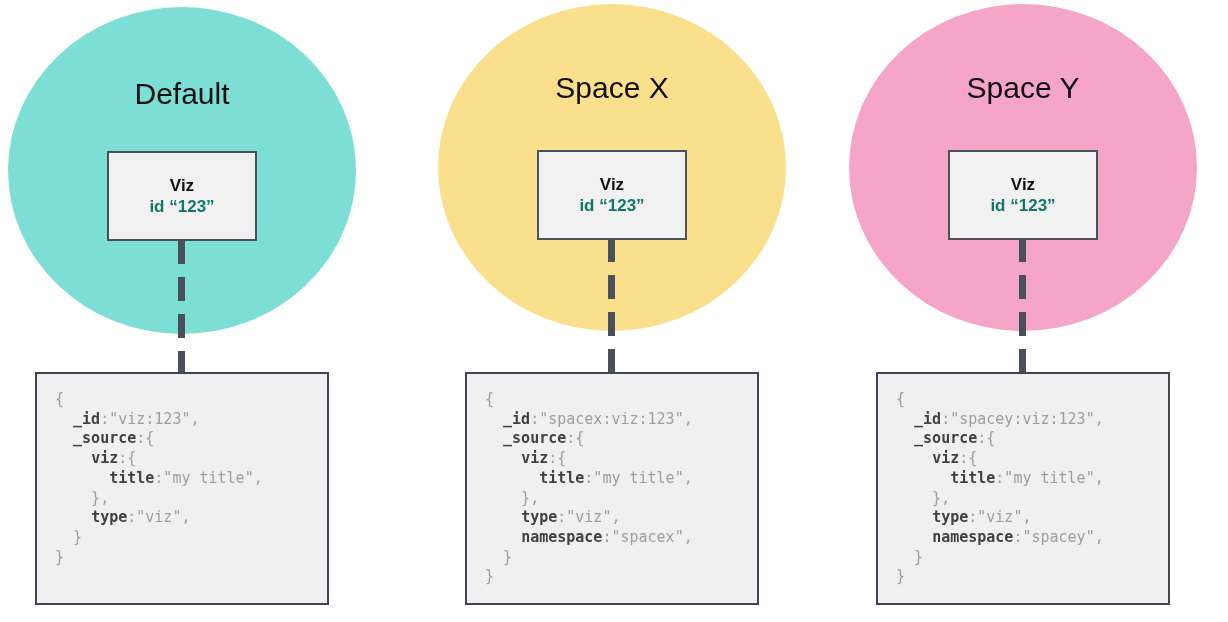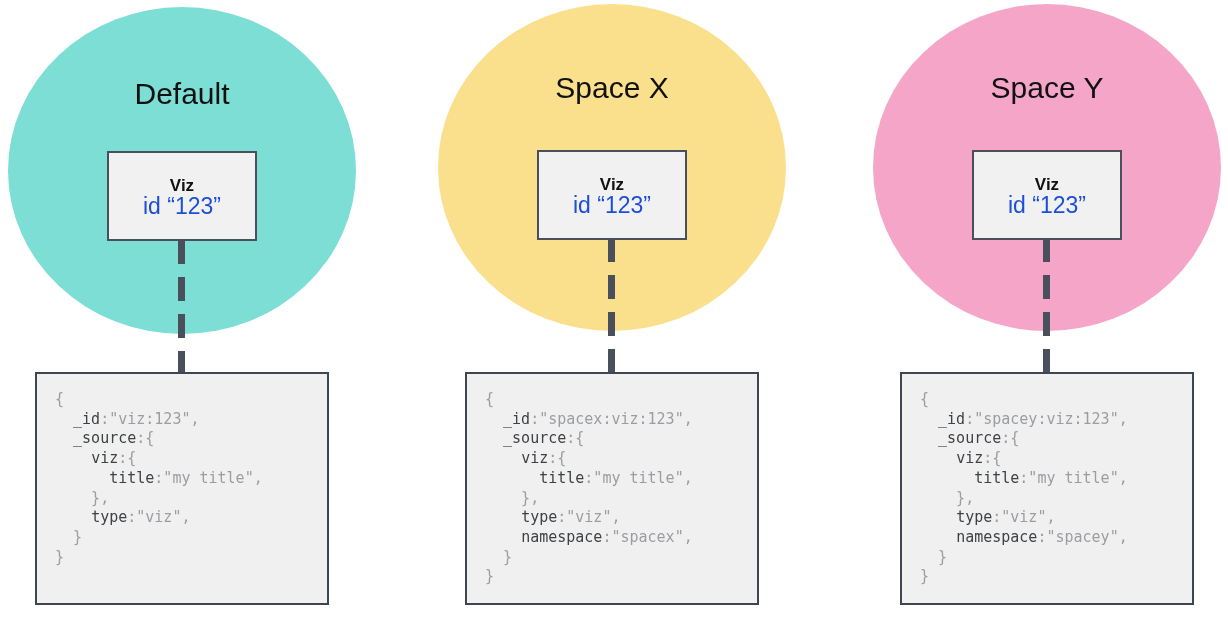--- a/index.html
+++ b/index.html
@@ -9,21 +9,21 @@
     width: 1228px;
     height: 622px;
     background: #ffffff;
     overflow: hidden;
     font-family: "Liberation Sans", sans-serif;
   }
 
   .panel { position: absolute; top: 0; height: 622px; width: 348px; }
   #panel-0 { left: 8px; }
   #panel-1 { left: 438px; }
-  #panel-2 { left: 873px; }
+  #panel-2 { left: 849px; }
 
   .circle {
     position: absolute;
     left: 0; top: 4px;
     width: 348px; height: 327px;
     border-radius: 50%;
   }
   #panel-0 .circle { top: 7px; }
 
   .space-title {
@@ -46,21 +46,21 @@
     background: var(--card-bg, #f1f1f1);
     border: 2px solid var(--card-border, #4a505b);
     display: flex;
     flex-direction: column;
     justify-content: center;
     align-items: center;
   }
   #panel-0 .viz-card { top: 151px; }
 
   .viz-name { font-size: 17px; line-height: 21px; font-weight: bold; color: #111; }
-  .viz-id   { font-size: 23px; line-height: 21px; color: #1d4ed8; }
+  .viz-id   { font-size: 17px; line-height: 21px; color: #0f766e; font-weight: bold; }
 
   .connector {
     position: absolute;
     left: 170px; top: 238px;
     width: 7px; height: 136px;
     background: repeating-linear-gradient(
       to bottom,
       var(--line, #4a505b) 0px,
       var(--line, #4a505b) 24px,
       transparent 24px,
@@ -79,21 +79,21 @@
     padding: 16px 0 0 18px;
     overflow: hidden;
   }
 
   .code-line {
     white-space: pre;
     font-family: "DejaVu Sans Mono", "Liberation Mono", monospace;
     font-size: 15px;
     line-height: 19.7px;
   }
-  .tok-key   { color: var(--code-key, #3f4245); font-weight: 400; }
+  .tok-key   { color: var(--code-key, #3f4245); font-weight: 700; }
   .tok-plain { color: var(--code-plain, #9b9da0); }
 </style>
 </head>
 <body>
 
 <div class="canvas">
 
   <section class="panel" id="panel-0">
     <div class="circle" style="background: rgb(124, 222, 212);"></div>
     <h2 class="space-title">Default</h2>

